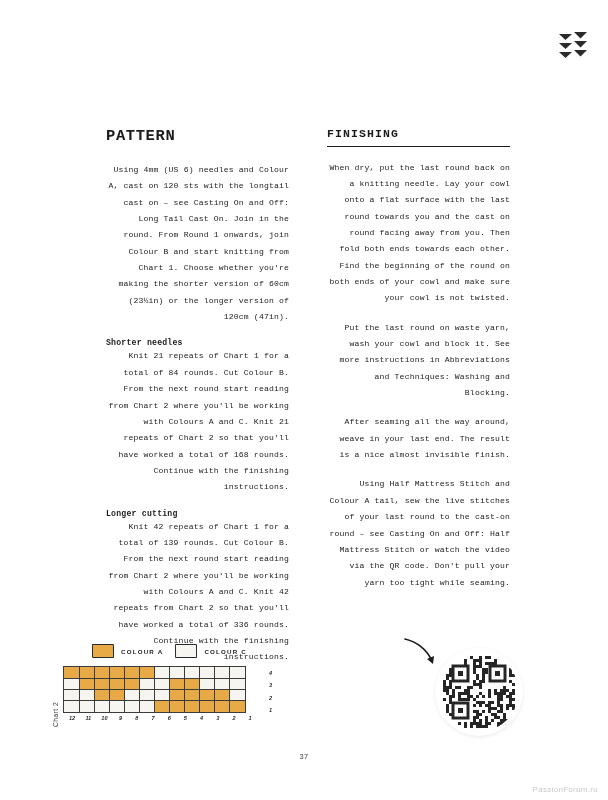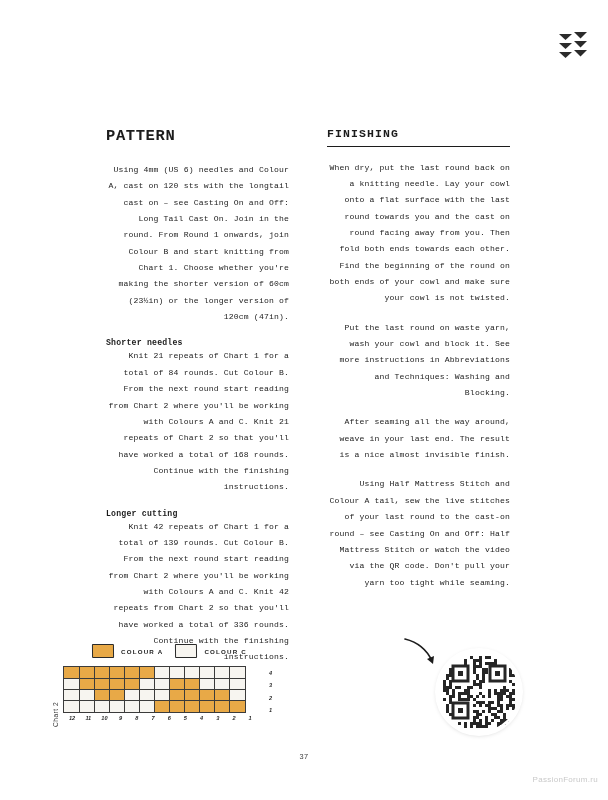--- a/index.html
+++ b/index.html
@@ -125,21 +125,21 @@
   }
   #arrow-icon{ position:absolute; left:-34px; top:-14px; }
 
   
   #page-number{
     position:absolute; left:0; right:0; top:752px;
     text-align:center; font-size:7.4px; color:#3a3a3a;
     letter-spacing:.5px;
   }
   #watermark{
-    position:absolute; right:10px; bottom:16px;
+    position:absolute; right:10px; bottom:6px;
     font-size:8px; color:#c9c9c9; letter-spacing:.3px;text-align:center;
   }
 </style>
 </head>
 <body>
 
 <div id="brand-logo">
   <svg width="34" height="34" viewBox="0 0 34 34">
     <g fill="#2b2b2b">
       <path d="M3 6 L16 6 L9.5 12 Z"></path>

